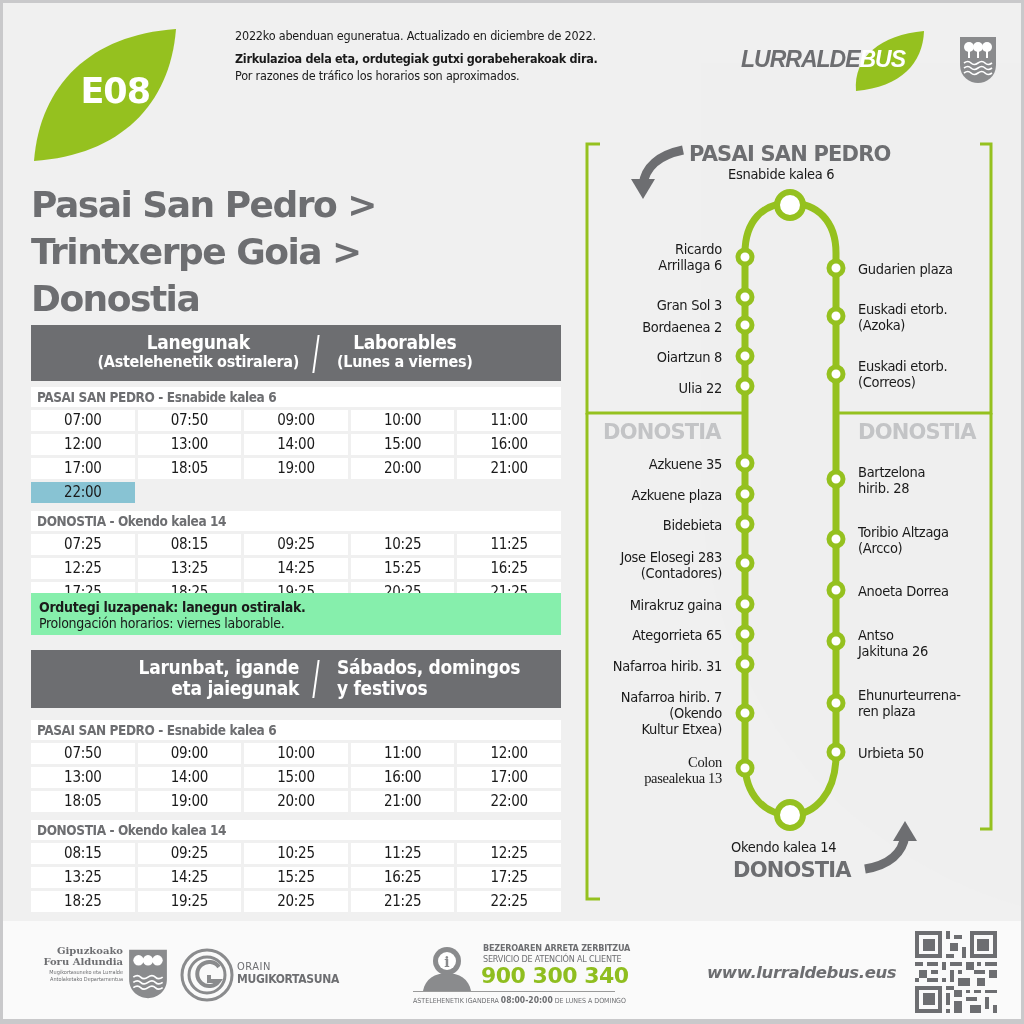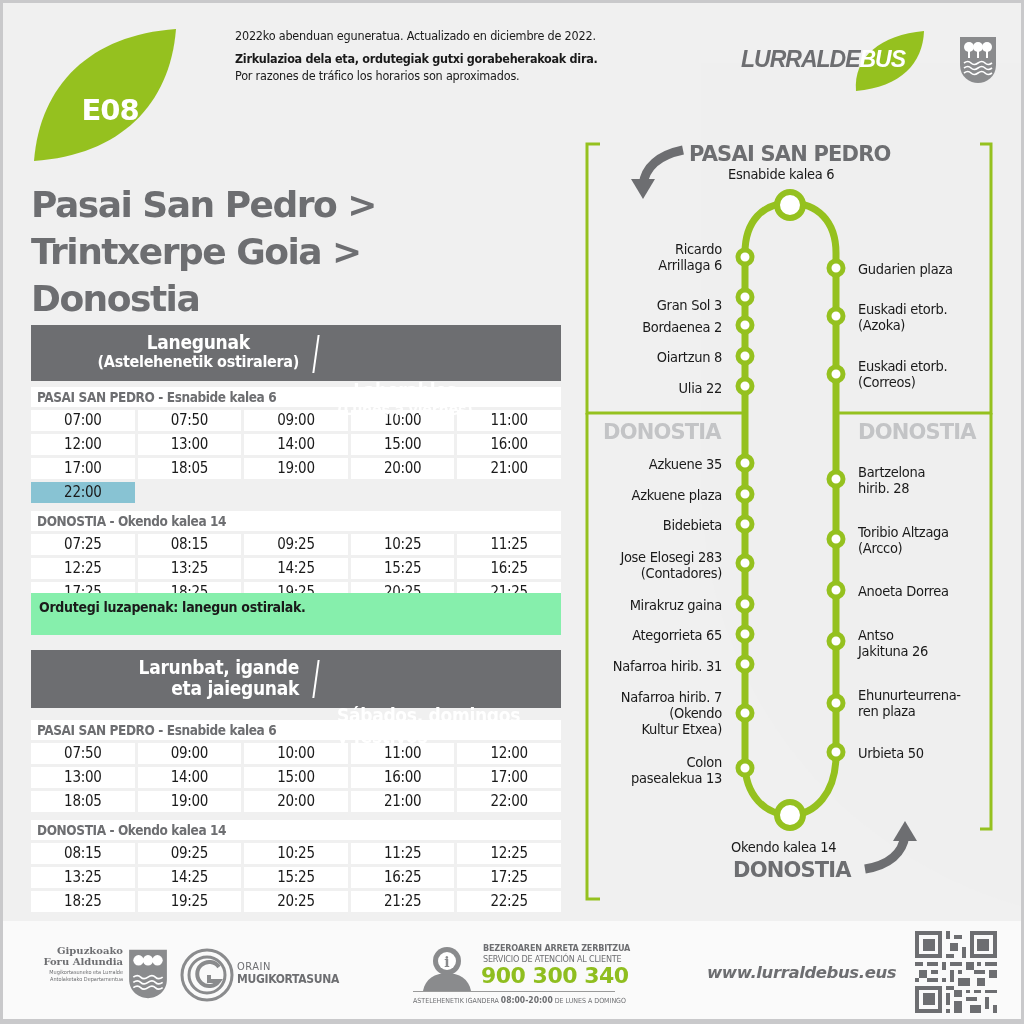--- a/index.html
+++ b/index.html
@@ -24,22 +24,22 @@
     position: absolute; left: 0; top: 918px; width: 1018px; height: 98px;
     background: #fafafa;
   }
 
   
   .leaf {
     position: absolute; left: 27px; top: 22px; width: 150px; height: 140px;
   }
   .leaf svg { position: absolute; left: 0; top: 0; }
   .leaf-label {
-    position: absolute; left: 40px; top: 68px; width: 80px; text-align: center;
-    font-family: "DejaVu Sans", sans-serif; font-weight: bold; font-size: 29px; color: #fff;
+    position: absolute; left: 40px; top: 46px; width: 80px; text-align: right;
+    font-family: "DejaVu Sans", sans-serif; font-weight: bold; font-size: 35px; color: #fff;
     letter-spacing: -1px;
   }
 
   .notice { position: absolute; left: 232px; top: 24px; width: 460px; font-size: 13px; line-height: 17px; }
   .notice .l1 { color: #1a1a1a; font-size: 12.5px; letter-spacing: -0.2px; }
   .notice .l2 { font-weight: bold; margin-top: 6px; font-size: 12.5px; letter-spacing: -0.3px; }
   .notice .l3 { font-size: 12.5px; letter-spacing: -0.2px; }
 
   .brand { position: absolute; left: 738px; top: 26px; width: 190px; height: 64px; }
   .brand-text {
@@ -55,21 +55,21 @@
     color: #6d6e71; letter-spacing: -1.5px;
   }
 
   
   .tt { position: absolute; left: 28px; width: 530px; }
   .tt-head {
     background: #6d6e71; color: #fff; height: 56px; position: relative;
   }
   .tt-head .eu, .tt-head .es { position: absolute; top: 6px; font-weight: bold; }
   .tt-head .eu { right: 262px; text-align: right; }
-  .tt-head .es { left: 306px; text-align: left; margin-top: 48px; }
+  .tt-head .es { left: 306px; text-align: left; }
   .tt-head .big { font-size: 19px; line-height: 22px; letter-spacing: -0.3px; text-align: center; }
   .tt-head .small { font-size: 16px; line-height: 17px; letter-spacing: -0.3px; }
   .tt-head .slash {
     position: absolute; left: 284px; top: 10px; width: 2px; height: 38px; background: #fff;
     transform: skewX(-8deg);
   }
   .tt-head2 .big2 { font-size: 19px; line-height: 21px; letter-spacing: -0.3px; font-weight: bold; }
 
   .stop-row {
     background: #fff; height: 20px; margin-top: 6px; padding-left: 6px;
@@ -216,20 +216,21 @@
       <div class="cell">18:25</div>
       <div class="cell">19:25</div>
       <div class="cell">20:25</div>
       <div class="cell">21:25</div>
       <div class="cell hl">22:25</div>
     </div>
   </div>
 
   <div class="ext">
     <div class="b">Ordutegi luzapenak: lanegun ostiralak.</div>
+    <div>Prolongación horarios: viernes laborable.</div>
   </div>
 
   <div class="tt" style="top:647px;">
     <div class="tt-head tt-head2" style="height:58px;">
       <div class="eu" style="top:7px;text-align:right;">
         <div class="big2">Larunbat, igande</div>
         <div class="big2">eta jaiegunak</div>
       </div>
       <div class="slash"></div>
       <div class="es" style="top:7px;">
@@ -349,21 +350,21 @@
         <div>(Contadores)</div>
       </div>
     <div class="map-label left" style="right:299px;top:594px;">Mirakruz gaina</div>
     <div class="map-label left" style="right:299px;top:624px;">Ategorrieta 65</div>
     <div class="map-label left" style="right:299px;top:655px;">Nafarroa hirib. 31</div>
     <div class="map-label left" style="right:299px;top:686px;">
         <div>Nafarroa hirib. 7</div>
         <div>(Okendo</div>
         <div>Kultur Etxea)</div>
       </div>
-    <div class="map-label left" style="right:299px;top:751px;">
+    <div class="map-label left" style="right:299px;top:751px;font-family:Liberation Serif, serif;">
         <div>Colon</div>
         <div>pasealekua 13</div>
       </div>
 
     <div class="map-label right" style="left:855px;top:258px;">Gudarien plaza</div>
     <div class="map-label right" style="left:855px;top:298px;">
         <div>Euskadi etorb.</div>
         <div>(Azoka)</div>
       </div>
     <div class="map-label right" style="left:855px;top:355px;">

